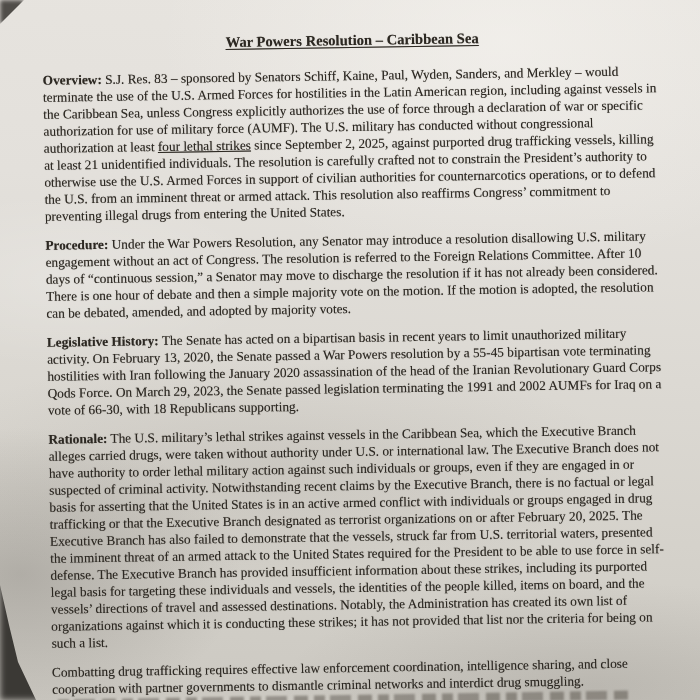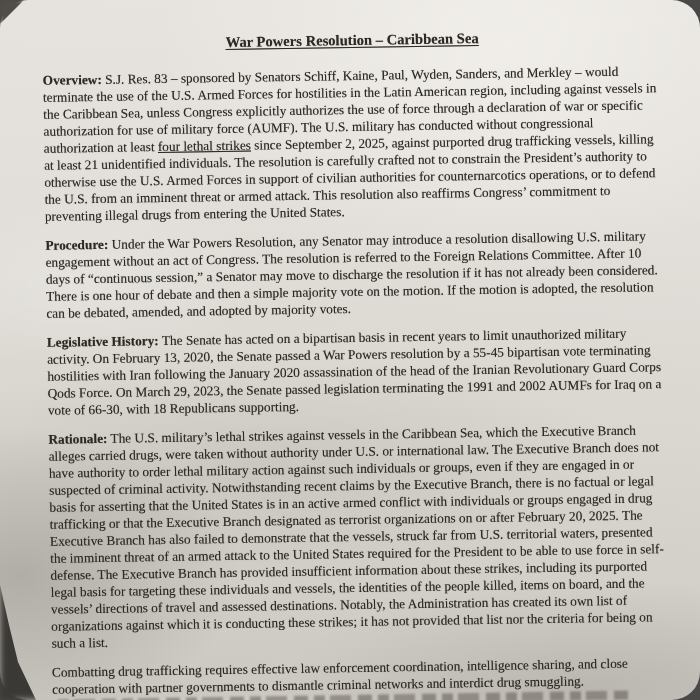--- a/index.html
+++ b/index.html
@@ -14,21 +14,20 @@
   .photo {
     position: absolute;
     inset: 0;
     background:
       radial-gradient(90% 60% at 72% 6%, rgba(249,247,243,0.55), rgba(249,247,243,0) 55%),
       radial-gradient(45% 30% at 3% 82%, rgba(90,86,80,0.28), rgba(90,86,80,0) 70%),
       radial-gradient(70% 22% at 38% 67%, rgba(125,120,112,0.15), rgba(125,120,112,0) 75%),
       radial-gradient(60% 20% at 85% 98%, rgba(110,106,99,0.20), rgba(110,106,99,0) 75%),
       radial-gradient(40% 18% at 10% 40%, rgba(255,255,255,0.20), rgba(255,255,255,0) 70%),
       linear-gradient(183deg, #e7e4df 0%, #e3e0db 28%, #dcd9d3 52%, #d5d2cb 74%, #cbc8c1 100%);
-    border-radius: 28px;
   }
   .corner-tl {
     position: absolute;
     left: 0; top: 0;
     width: 24px; height: 24px;
     background: #504d49;
     clip-path: polygon(0 0, 100% 0, 0 100%);
     filter: blur(2px);
   }
   .edge-bl {

